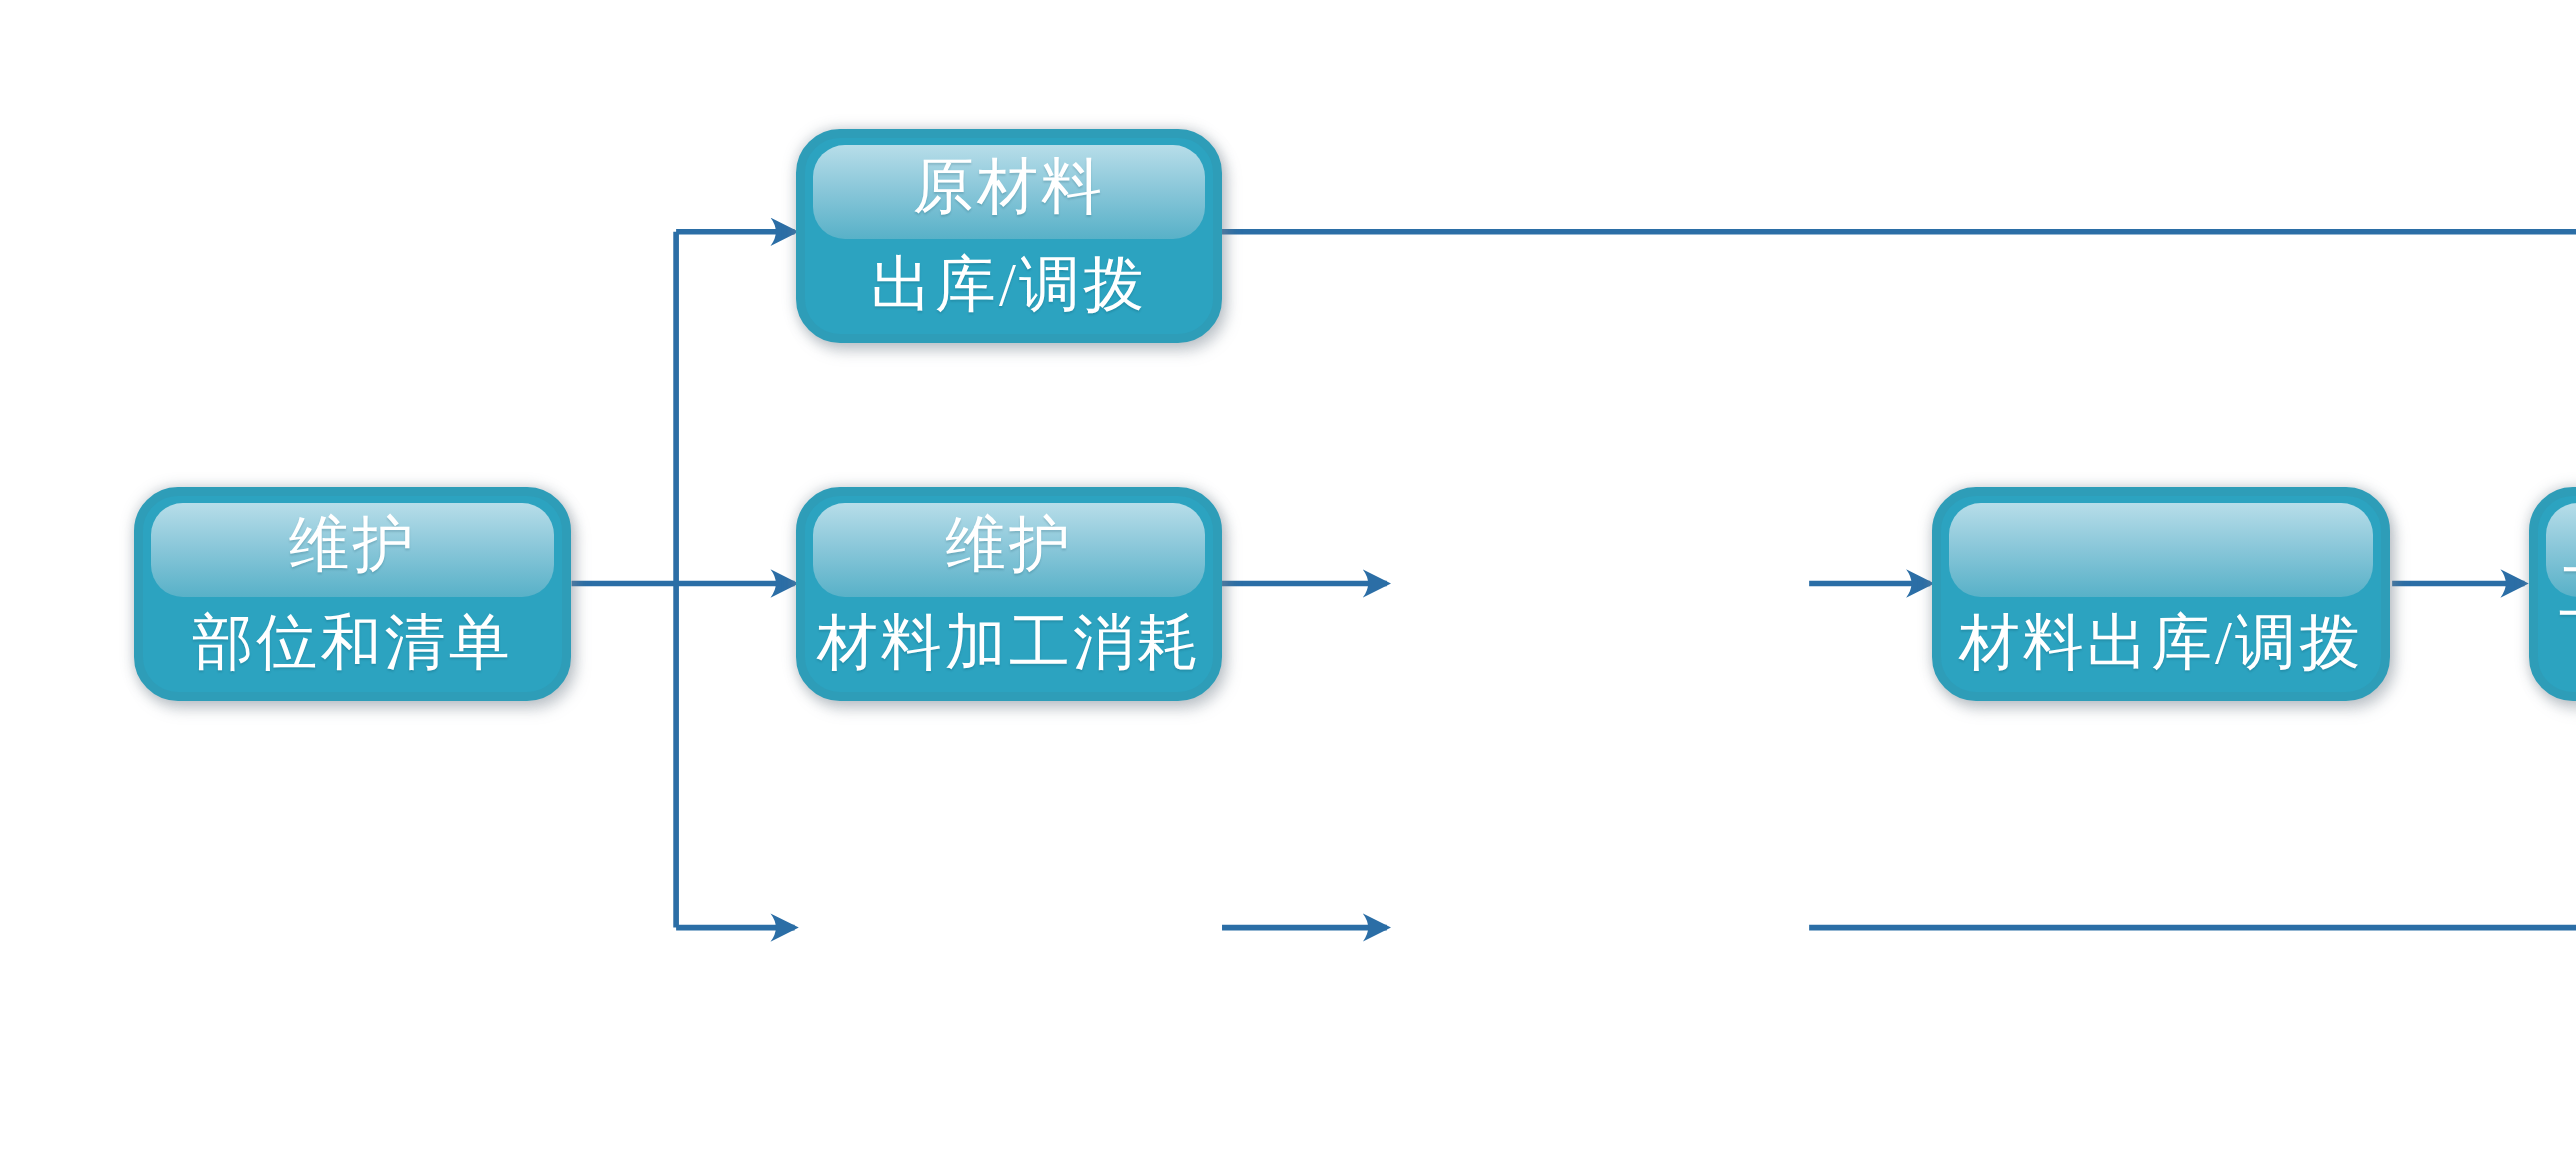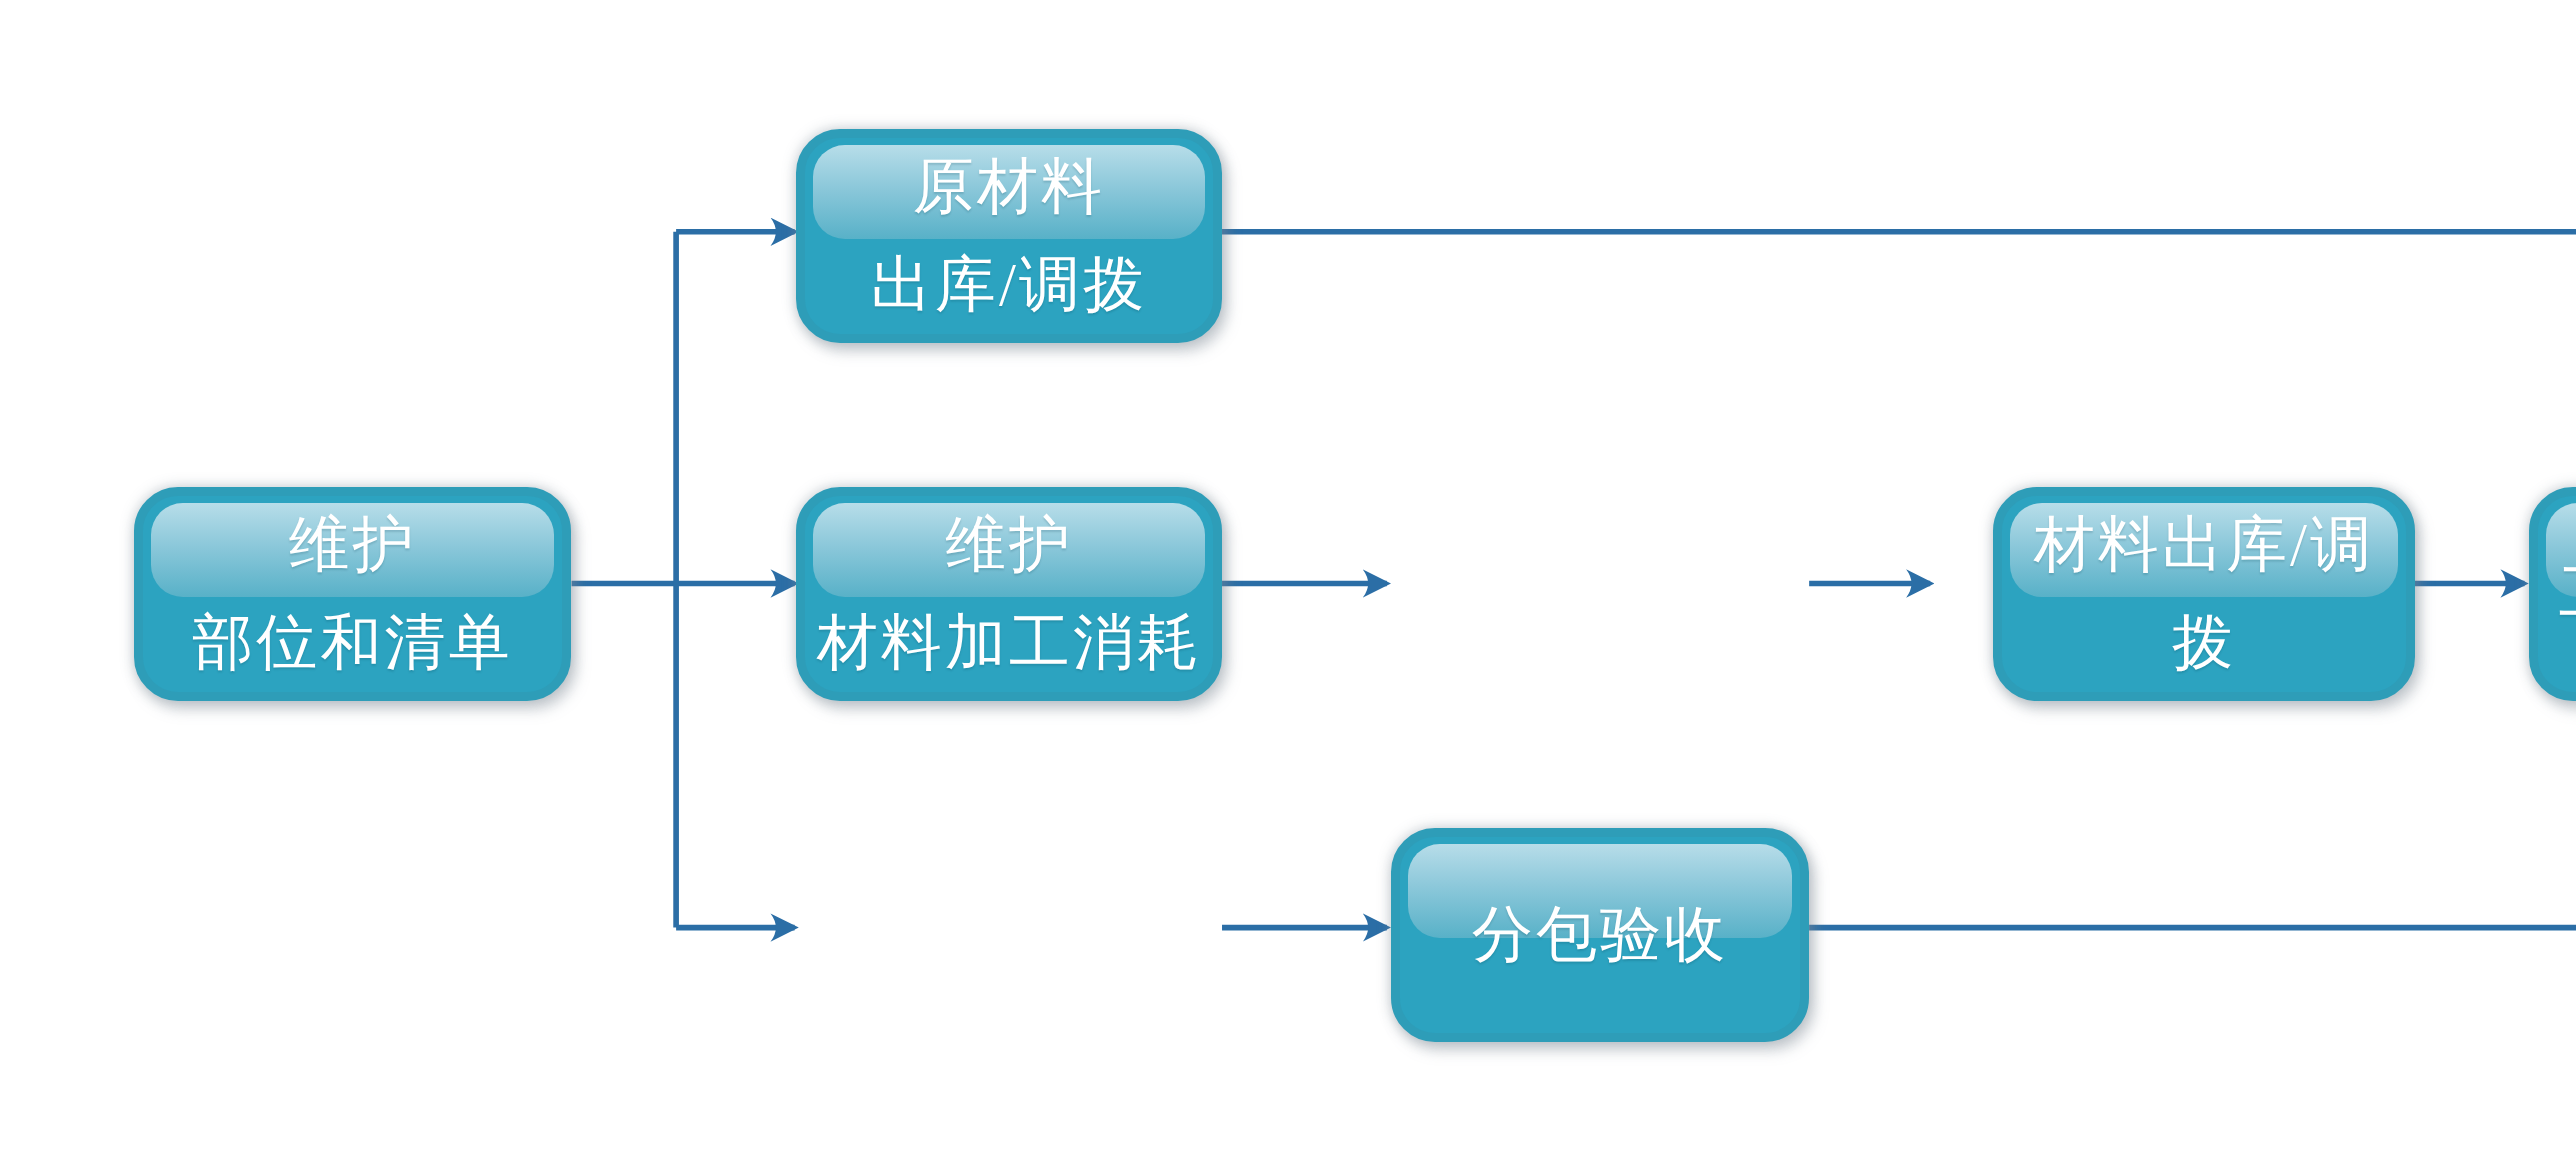--- a/index.html
+++ b/index.html
@@ -66,27 +66,24 @@
     <span class="label">原材料
 出库/调拨</span>
   </div>
 
   <div class="node" style="left:796px;top:487px;width:426px;height:214px;">
     <span class="label">维护
 材料加工消耗</span>
   </div>
 
 
-  <div class="node" style="left:1993px;top:487px;width:422px;height:214px;">
+  <div class="node" style="left:1932px;top:487px;width:458px;height:214px;align-items:flex-end;">
     <span class="label">材料出库/调拨</span>
   </div>
 
   <div class="node" style="left:2529px;top:487px;width:444px;height:214px;">
     <span class="label">工程进度分析</span>
   </div>
 
 
-  <div class="node" style="left:1391px;top:828px;width:418px;height:214px;">
-    <span class="label">分包验收</span>
-  </div>
 
 </div>
 
 
 </body></html>

